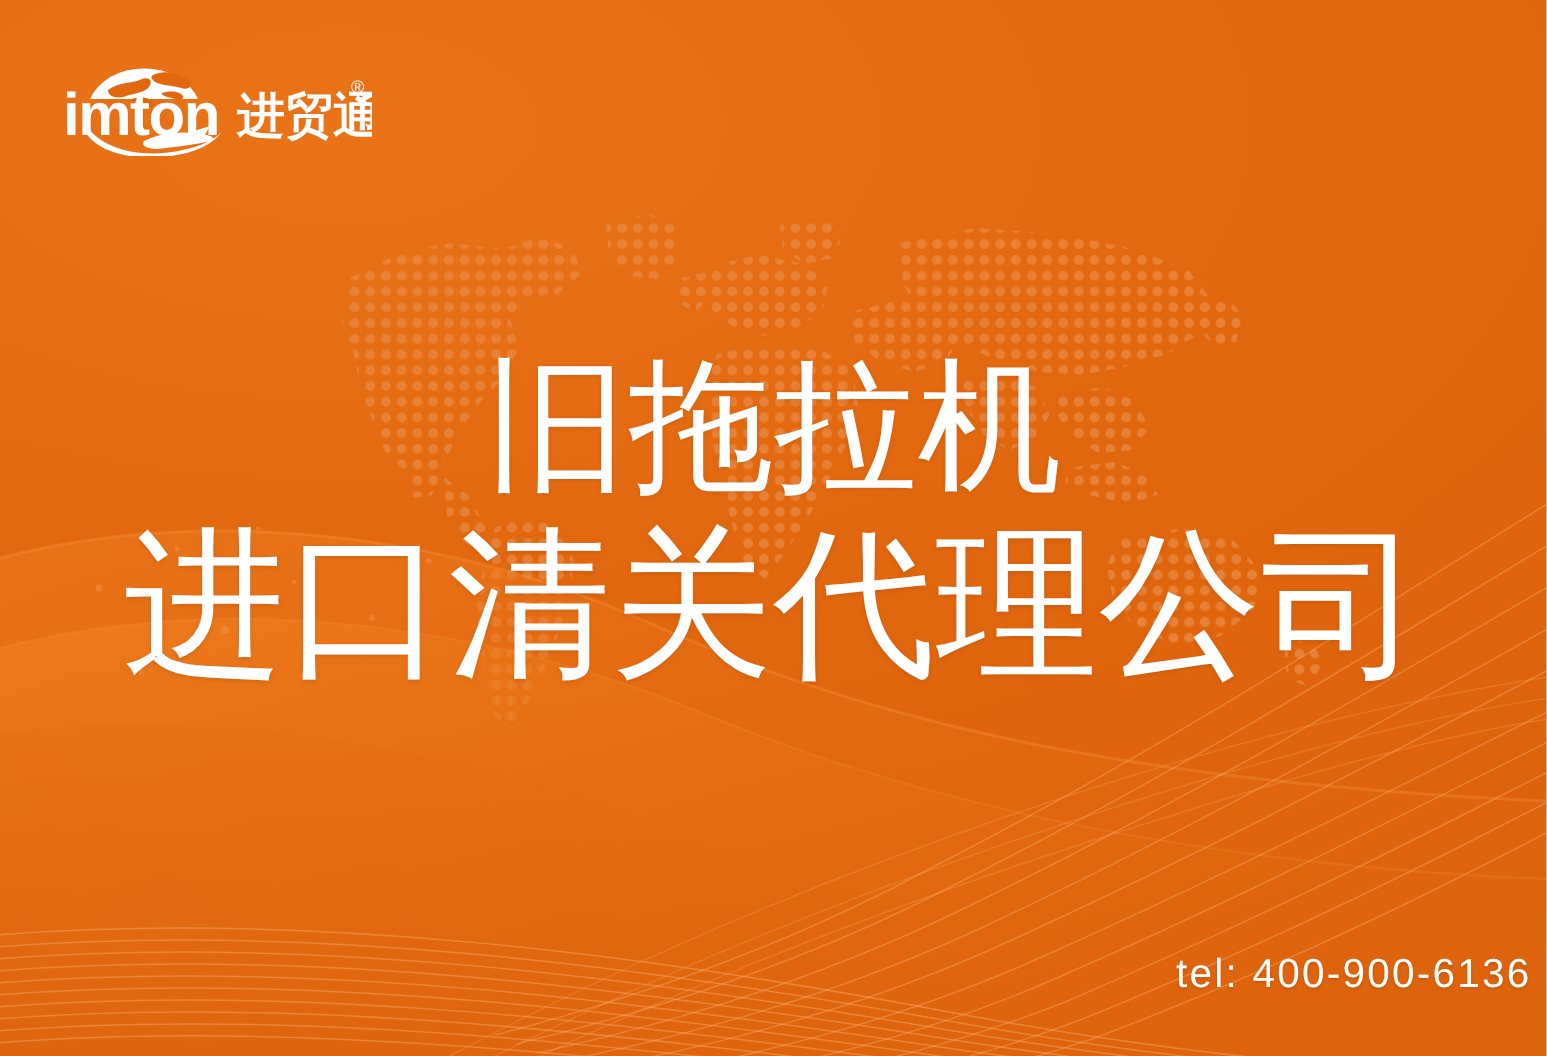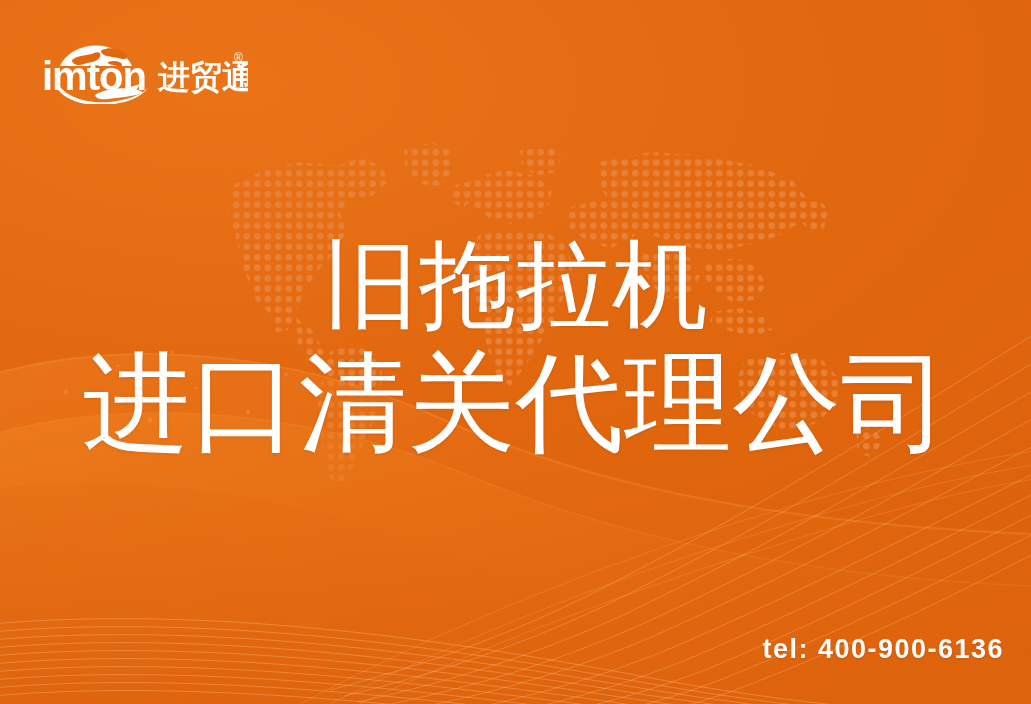--- a/index.html
+++ b/index.html
@@ -83,25 +83,25 @@
   }
   #headline .line-2 {
     font-size: 108px;
     margin-top: 6px;
   }
 
   
 
   #tel {
     position: absolute;
-    right: 27px;
+    right: 10px;
     top: 634px;
     color: #ffffff;
     font-size: 27px;
-    font-weight: 700;
+    font-weight: 400;
     letter-spacing: 0.055em;
     white-space: nowrap;
     text-shadow: 0 1px 2px rgba(120, 48, 0, 0.22);
   }
 </style>
 </head>
 <body>
 
 <div id="banner">
 

